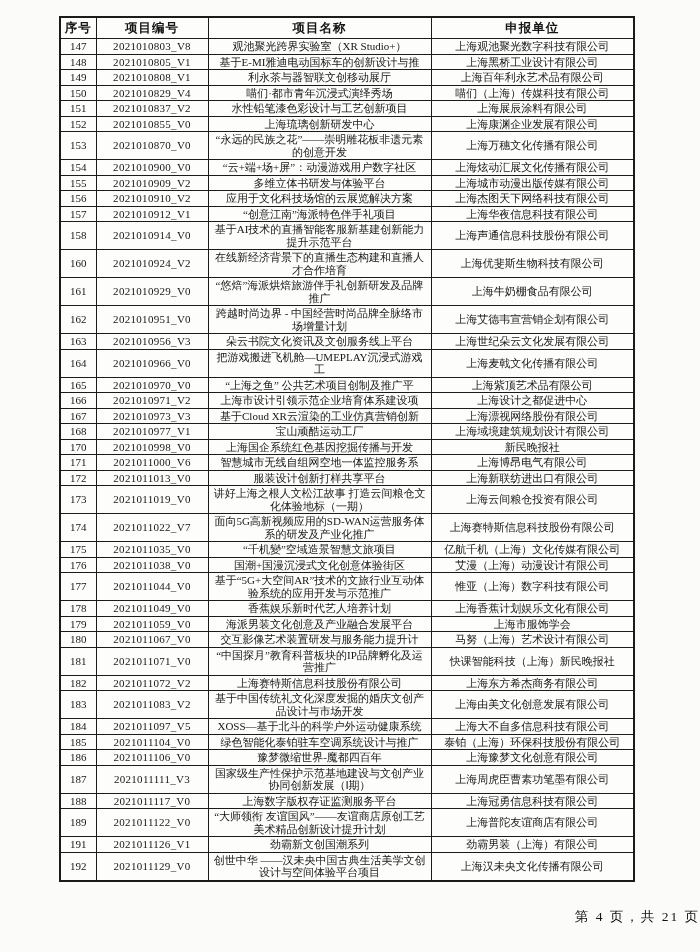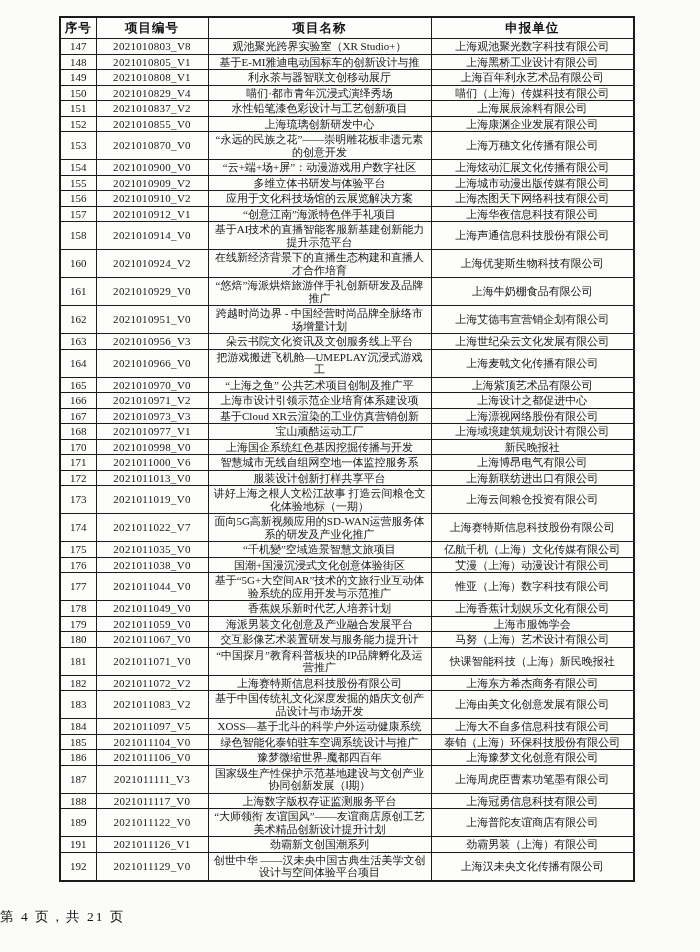--- a/index.html
+++ b/index.html
@@ -52,21 +52,21 @@
     overflow: hidden;
   }
   td.cell-code {
     letter-spacing: 0.3px;
   }
   .footer {
     position: absolute;
     left: 0;
     top: 908px;
     width: 700px;
-    text-align: left;
+    text-align: right;
     font-size: 13.5px;
     letter-spacing: 2px;
     color: #141414;
   }
 </style>
 </head>
 <body>
 
 <div class="page">
 

